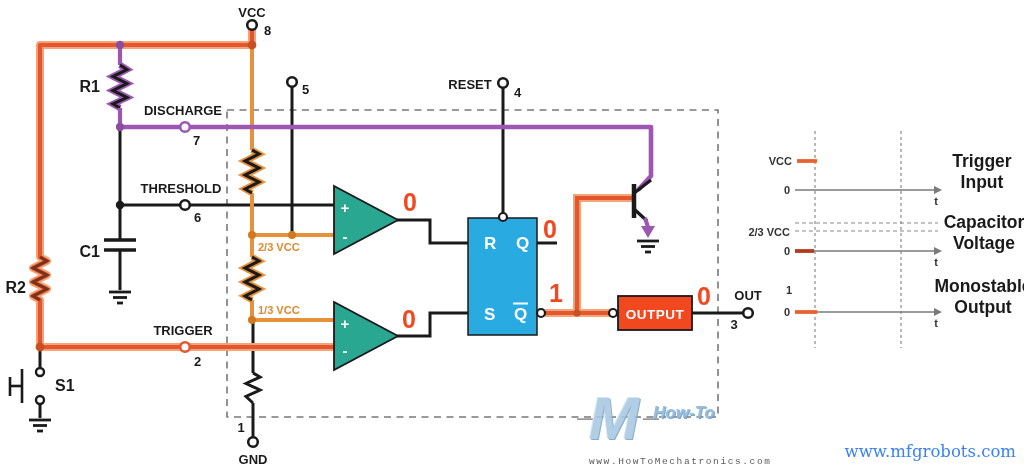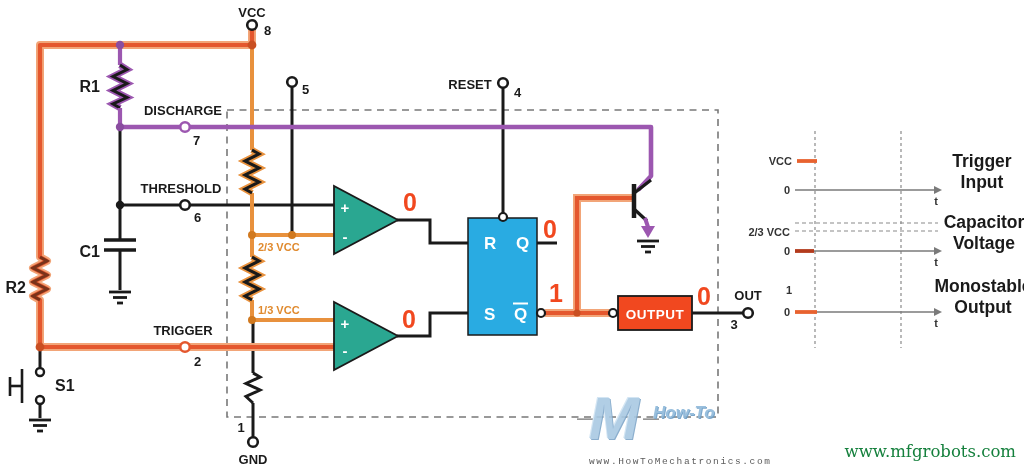--- a/index.html
+++ b/index.html
@@ -21,21 +21,21 @@
   .watermark{position:absolute;left:583px;top:395px;width:215px;height:75px;opacity:.9;}
   .wm-m{position:absolute;left:6px;top:-6px;font-size:60px;line-height:60px;font-weight:700;
         font-style:italic;color:#a9c9e3;text-shadow:1px 1px 0 #7fa6c8, -1px -1px 0 #cfe3f2;}
   .wm-dash{position:absolute;font-size:16px;font-weight:700;color:#8a8a8a;top:15px;}
   .wm-howto{position:absolute;left:70px;top:8px;font-size:17px;font-weight:700;font-style:italic;
             color:#8fb9da;text-shadow:1px 1px 0 #6d9ec6;}
   .wm-mech{position:absolute;left:37px;top:31px;font-size:20px;font-weight:700;font-style:italic;
            letter-spacing:.5px;color:#a9c9e3;text-shadow:1px 1px 0 #6d9ec6;}
   .wm-url{position:absolute;left:6px;top:61px;font-size:9.5px;letter-spacing:1.6px;color:#4a4a4a;
           font-family:Liberation Mono, monospace;}
-  .site-credit{position:absolute;right:8px;top:442px;font-size:16.5px;color:#15803d;
+  .site-credit{position:absolute;right:8px;top:442px;font-size:16.5px;color:#3b82f6;
                font-family:"DejaVu Serif",serif;}
 </style>
 </head>
 <body>
 
 <div id="stage">
 
 <svg id="circuit-svg" width="1024" height="470" viewBox="0 0 1024 470">
 
   <rect x="227" y="110" width="491" height="307" fill="none" stroke="#787878" stroke-width="1.6" stroke-dasharray="7,5.5"></rect>

